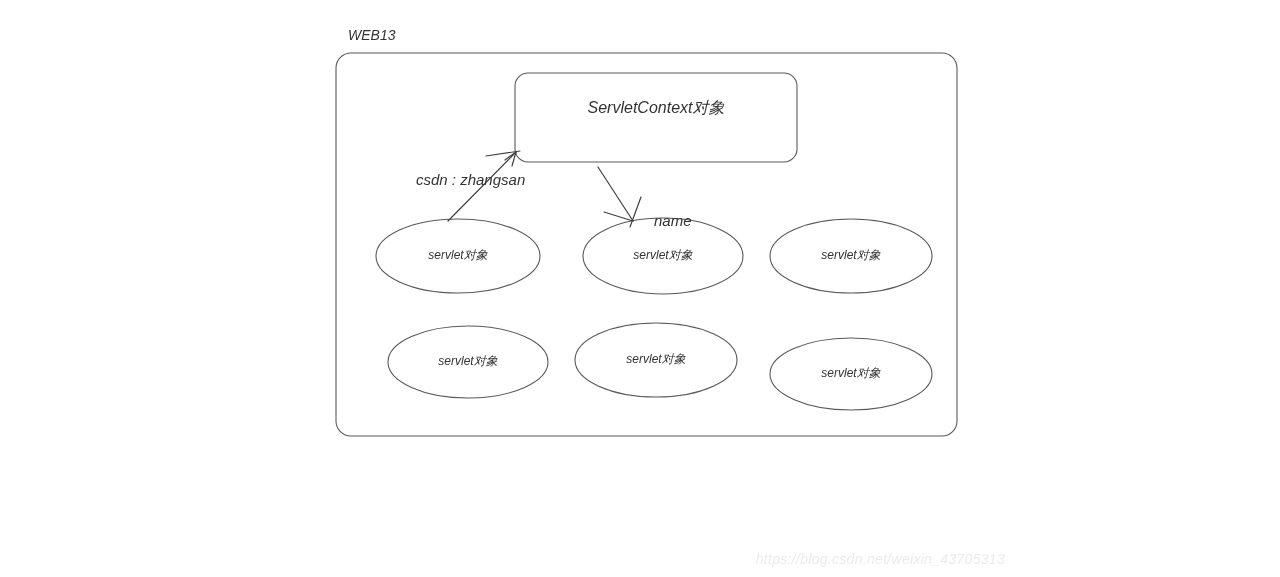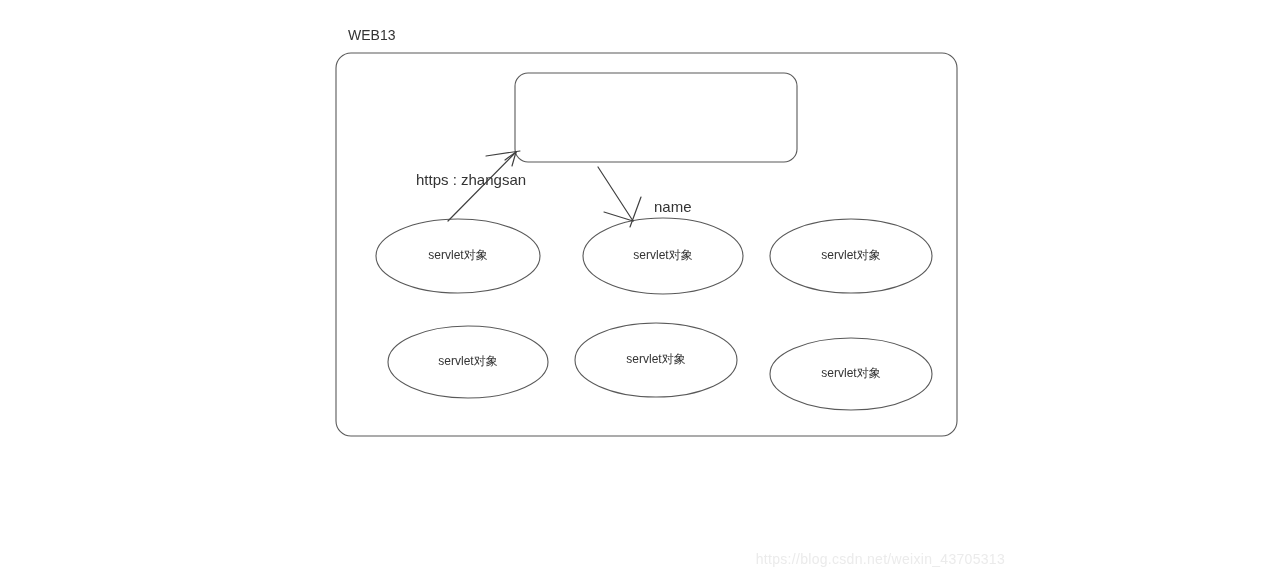--- a/index.html
+++ b/index.html
@@ -7,20 +7,21 @@
     padding: 0;
     background: #ffffff;
     font-family: "Liberation Sans", "DejaVu Sans", sans-serif;
   }
   .stage {
     position: relative;
     width: 1012px;
     height: 577px;
     background: var(--background, #ffffff);
     overflow: hidden;
+    font-style: italic;
   }
   svg.shapes {
     position: absolute;
     left: 0;
     top: 0;
   }
   .shape {
     fill: none;
     stroke: var(--shape-stroke, #595959);
     stroke-width: 1.1;
@@ -35,21 +36,21 @@
     position: absolute;
     color: var(--text-color, #333333);
     white-space: nowrap;
   }
   .lbl.center {
     text-align: center;
   }
   .title-lbl   { left: 348px; top: 27px;  font-size: 14px; }
   .ctx-lbl     { left: 515px; top: 98px;  width: 282px; font-size: 16px; }
   .attr-lbl    { left: 416px; top: 171px; font-size: 15px; }
-  .name-lbl    { left: 654px; top: 198px; font-size: 15px; }
+  .name-lbl    { left: 654px; top: 212px; font-size: 15px; }
   .ellipse-lbl { font-size: 12px; }
   .e0 { left: 376px; top: 247px; width: 164px; }
   .e1 { left: 583px; top: 247px; width: 160px; }
   .e2 { left: 770px; top: 247px; width: 162px; }
   .e3 { left: 388px; top: 353px; width: 160px; }
   .e4 { left: 575px; top: 351px; width: 162px; }
   .e5 { left: 770px; top: 365px; width: 162px; }
   .caret {
     position: absolute;
     left: 1147px;
@@ -91,21 +92,22 @@
     <path class="edge" d="M486,156 L520,151"></path>
     <path class="edge" d="M516,152 L505,160"></path>
     <path class="edge" d="M516,152 L512,166"></path>
 
     <path class="edge" d="M598,167 L633,221"></path>
     <path class="edge" d="M604,212 L633,221"></path>
     <path class="edge" d="M641,197 L630,227"></path>
   </svg>
 
   <div class="lbl title-lbl">WEB13</div>
-  <div class="lbl attr-lbl">https : zhangsan</div>
+  <div class="lbl center ctx-lbl">ServletContext对象</div>
+  <div class="lbl attr-lbl">csdn : zhangsan</div>
   <div class="lbl name-lbl">name</div>
 
   <div class="lbl center ellipse-lbl e0">servlet对象</div>
   <div class="lbl center ellipse-lbl e1">servlet对象</div>
   <div class="lbl center ellipse-lbl e2">servlet对象</div>
   <div class="lbl center ellipse-lbl e3">servlet对象</div>
   <div class="lbl center ellipse-lbl e4">servlet对象</div>
   <div class="lbl center ellipse-lbl e5">servlet对象</div>
 
   <div class="caret"></div>

